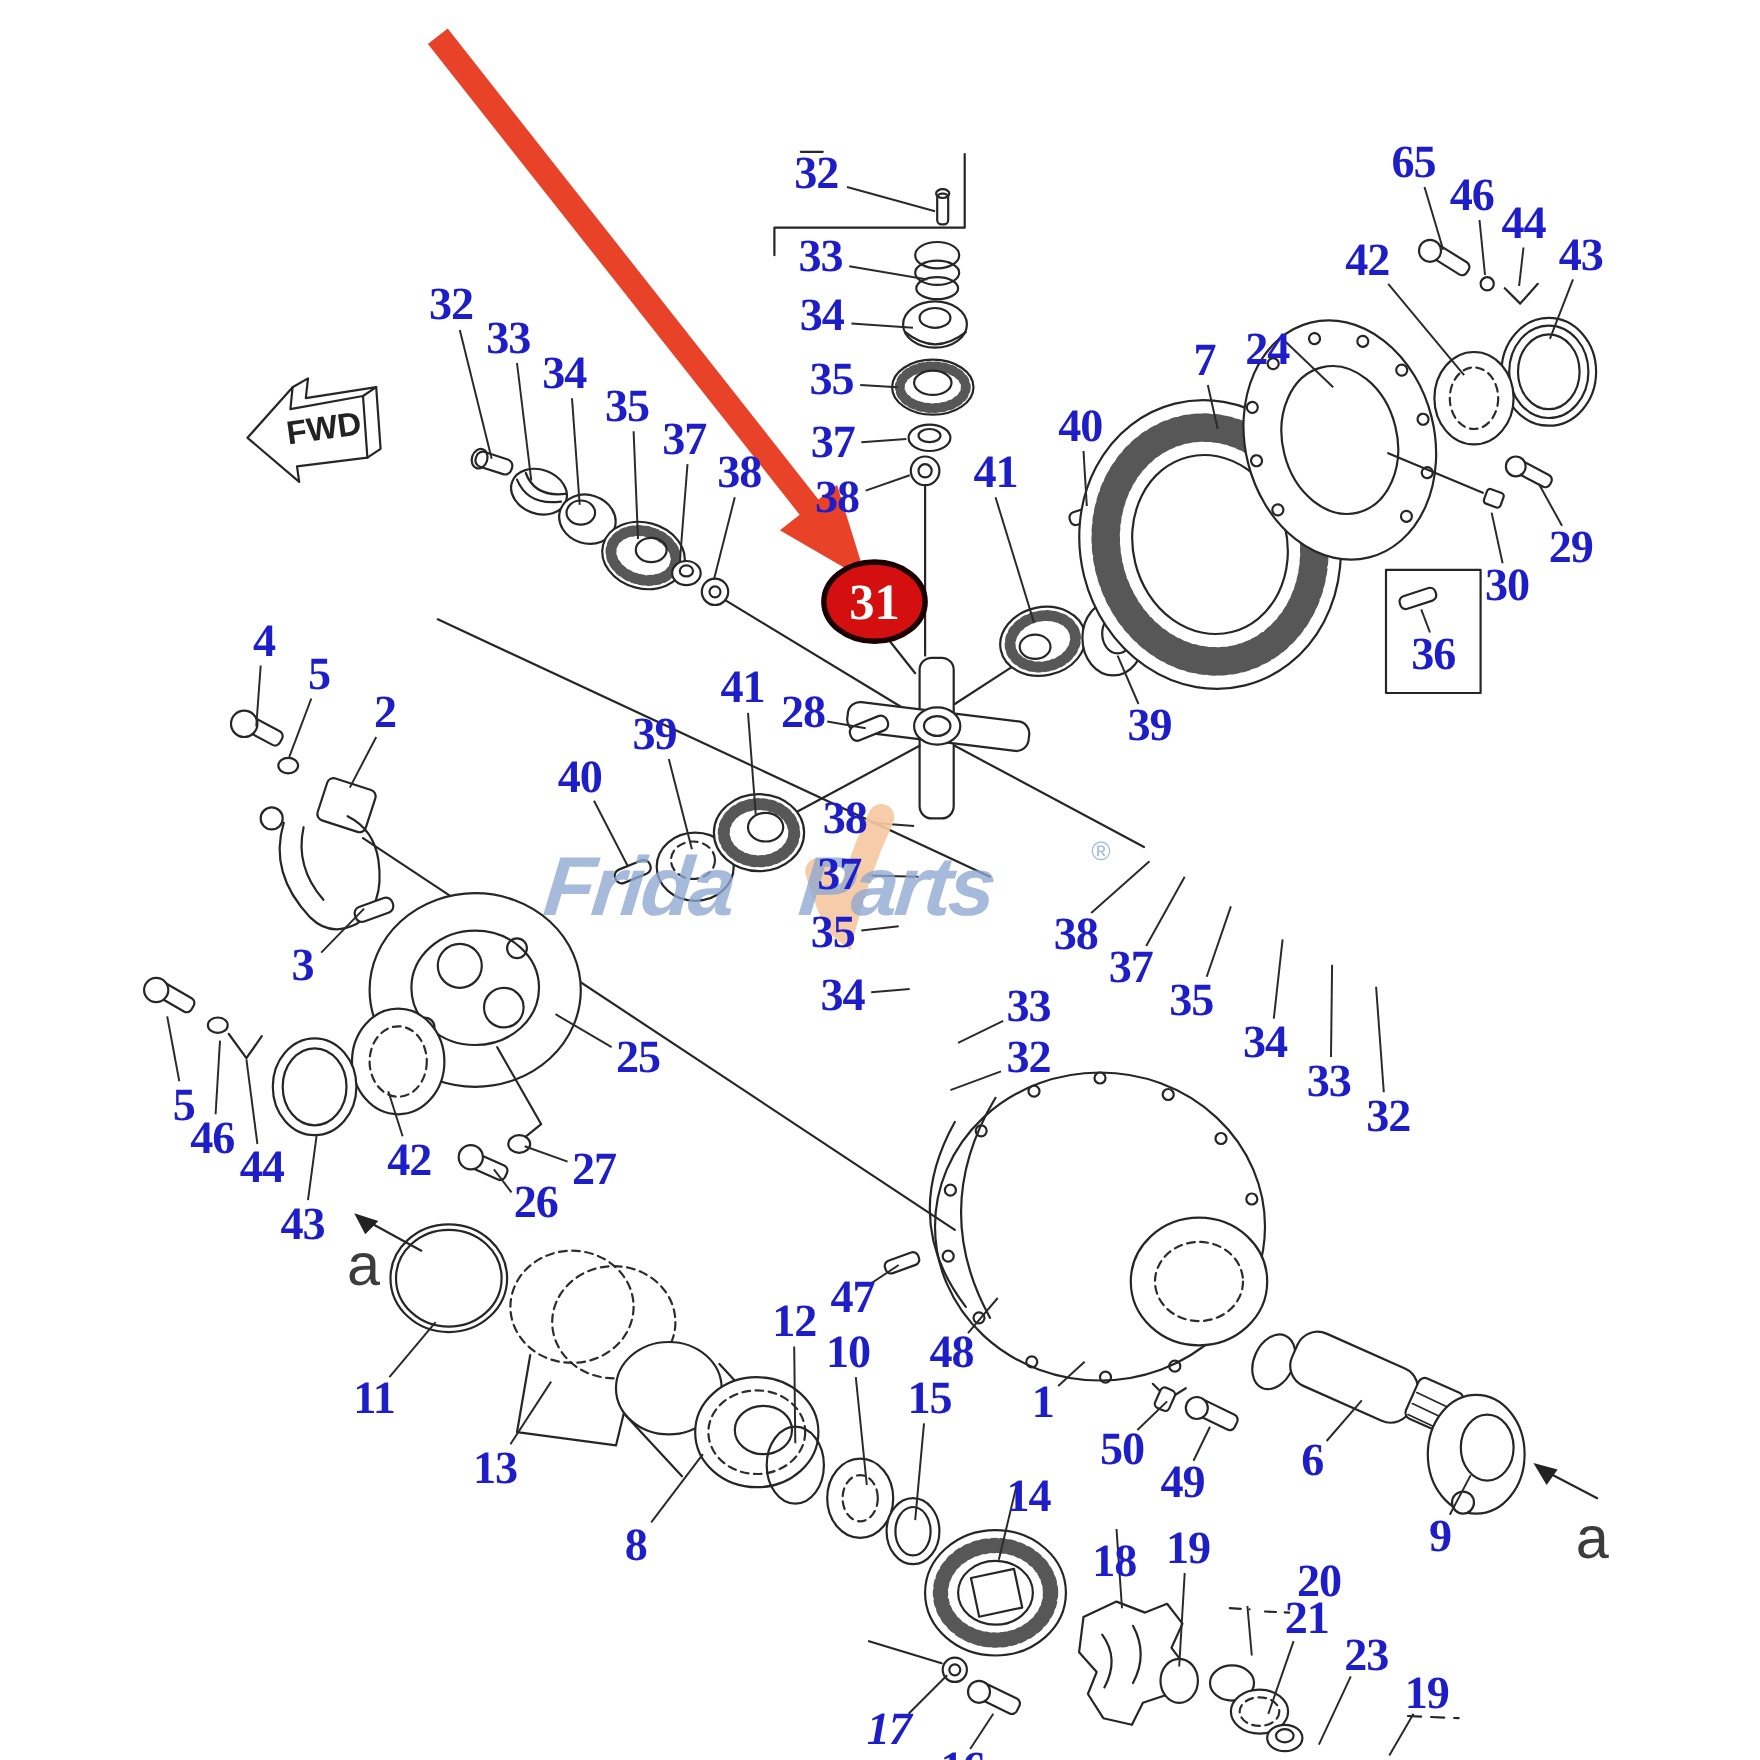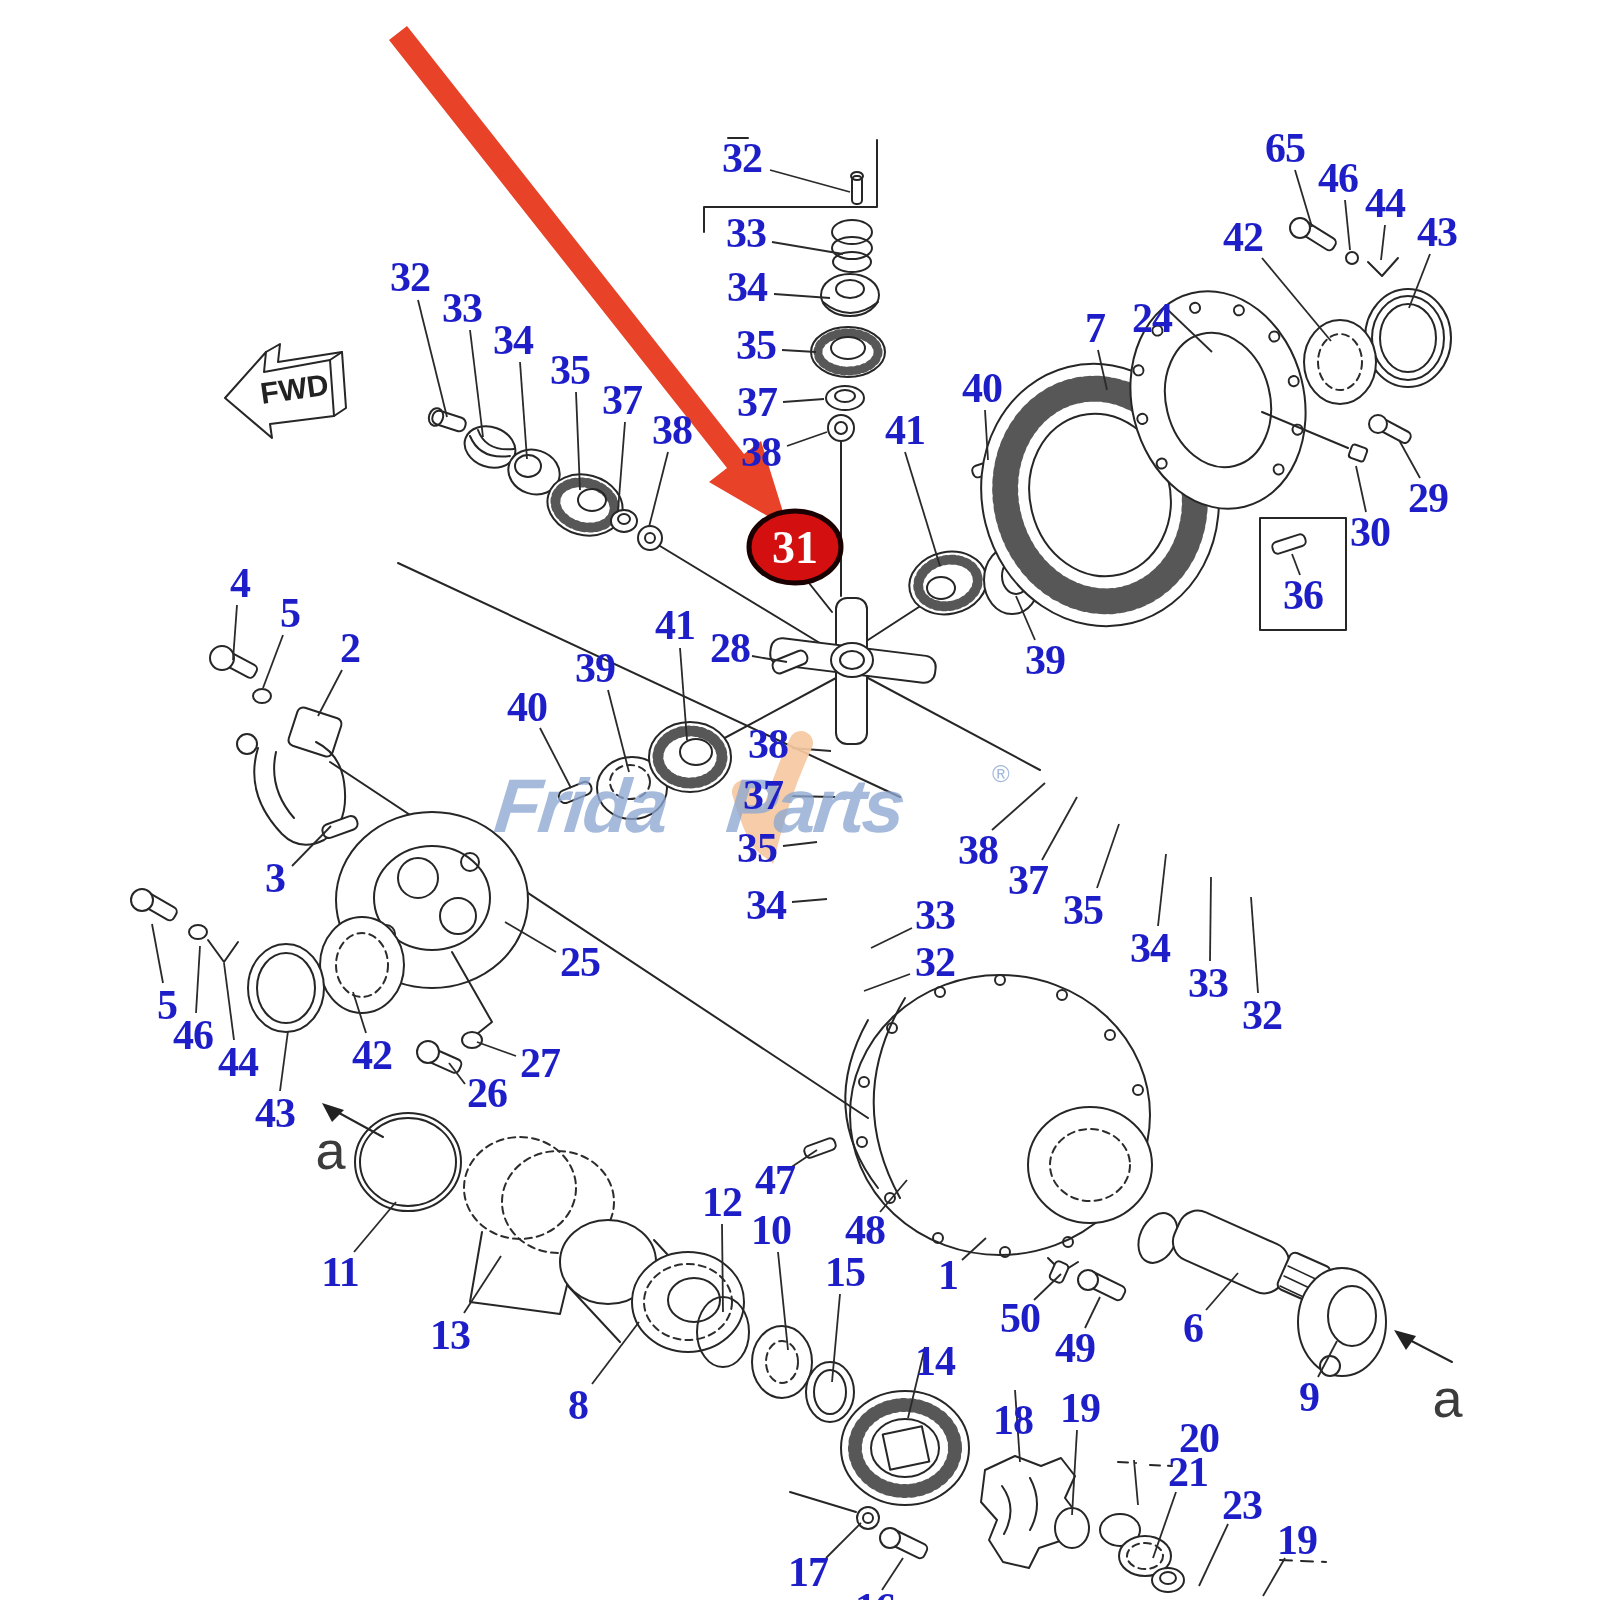--- a/index.html
+++ b/index.html
@@ -432,18 +432,18 @@
       <div class="plabel" style="left: 1020px; top: 1318px;">50</div>
       <div class="plabel" style="left: 1075px; top: 1348px;">49</div>
       <div class="plabel" style="left: 1013px; top: 1420px;">18</div>
       <div class="plabel" style="left: 1080px; top: 1408px; text-align: center;">19</div>
       <div class="plabel" style="left: 1199px; top: 1438px;">20</div>
       <div class="plabel" style="left: 1188px; top: 1472px;">21</div>
       <div class="plabel" style="left: 1242px; top: 1505px;">23</div>
       <div class="plabel" style="left: 1297px; top: 1540px;">19</div>
       <div class="plabel" style="left: 1193px; top: 1328px;">6</div>
       <div class="plabel" style="left: 1309px; top: 1397px;">9</div>
-      <div class="plabel" style="left: 808px; top: 1572px;">17</div>
+      <div class="plabel" style="left: 808px; top: 1572px; font-style: italic;">17</div>
       <div class="plabel" style="left: 875px; top: 1608px;">16</div>
       <div class="plabel black" style="left: 330px; top: 1150px;">a</div>
       <div class="plabel black" style="left: 1447px; top: 1398px;">a</div>
     </div>
 </div>
 
 </body></html>

